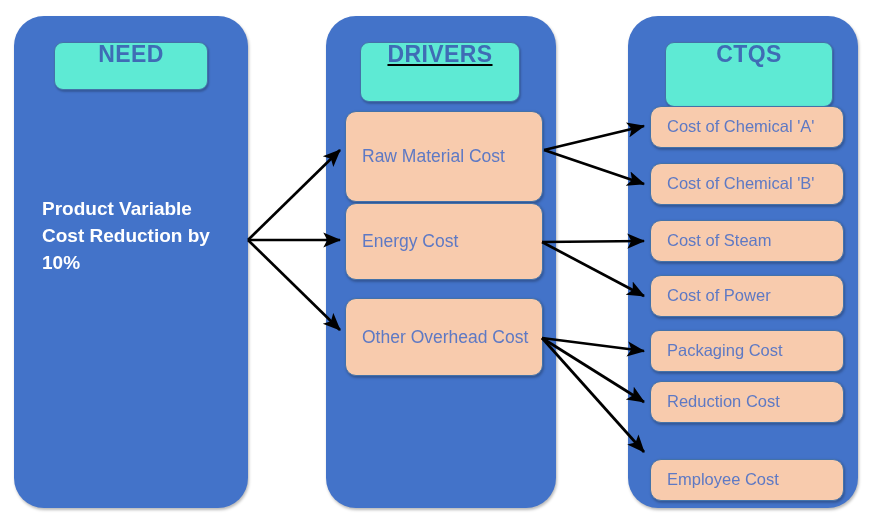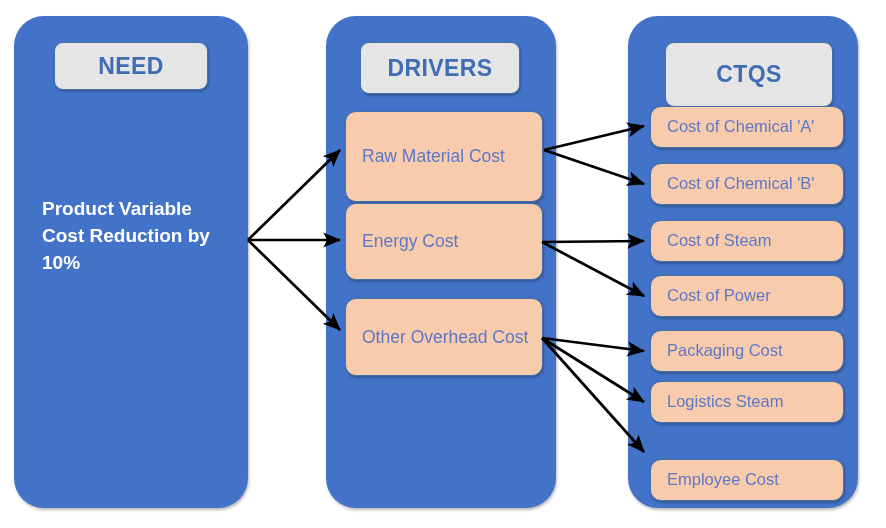--- a/index.html
+++ b/index.html
@@ -25,38 +25,38 @@
     background: #4373c9;
     border-radius: 30px;
     box-shadow: 1px 2px 3px rgba(0,0,0,0.28);
   }
   #panel-need  { left: 14px;  top: 16px; width: 234px; height: 492px; }
   #panel-drv   { left: 326px; top: 16px; width: 230px; height: 492px; }
   #panel-ctq   { left: 628px; top: 16px; width: 230px; height: 492px; }
 
   .panel-header {
     position: absolute;
-    background: #e5e5e5;
+    background: #5eead4;
     border: 1.3px solid #4472a8;
     border-radius: 9px;
     display: flex;
-    align-items: center;
+    align-items: flex-start;
     justify-content: center;
     box-sizing: border-box;
     box-shadow: 1px 1.5px 2px rgba(0,0,0,0.22);
   }
   .panel-header span {
     color: #3f6cb5;
     font-weight: bold;
     font-size: 23px;
     letter-spacing: 0.4px;
     line-height: 1;
   }
   #hdr-need { left: 54px;  top: 42px; width: 154px; height: 48px; }
-  #hdr-drv  { left: 360px; top: 42px; width: 160px; height: 52px; }
+  #hdr-drv  { left: 360px; top: 42px; width: 160px; height: 60px; text-decoration: underline; }
   #hdr-ctq  { left: 665px; top: 42px; width: 168px; height: 65px; }
 
   #need-text {
     position: absolute;
     left: 42px;
     top: 196px;
     width: 192px;
     color: #ffffff;
     font-weight: bold;
     font-size: 19px;
@@ -84,21 +84,21 @@
   .driver-box { left: 345px; width: 198px; }
   #drv-0 { top: 111px; height: 91px; }
   #drv-1 { top: 203px; height: 77px; }
   #drv-2 { top: 298px; height: 78px; }
 
   .ctq-box { left: 650px; width: 194px; height: 42px; }
   #ctq-0 { top: 106px; }
   #ctq-1 { top: 163px; }
   #ctq-2 { top: 220px; }
   #ctq-3 { top: 275px; }
-  #ctq-4 { top: 330px; }
+  #ctq-4 { top: 330px; border-radius: 9px; }
   #ctq-5 { top: 381px; }
   #ctq-6 { top: 431px; margin-top: 28px; }
   .ctq-box span { font-size: 16.5px; }
 
   #arrows {
     position: absolute;
     left: 0; top: 0;
     width: 886px;
     height: 528px;
     pointer-events: none;
@@ -142,21 +142,21 @@
   <div class="node-box ctq-box" id="ctq-3">
     <span>Cost of Power</span>
   </div>
   <div class="node-box ctq-box" id="ctq-2">
     <span>Cost of Steam</span>
   </div>
   <div class="node-box ctq-box" id="ctq-4">
     <span>Packaging Cost</span>
   </div>
   <div class="node-box ctq-box" id="ctq-5">
-    <span>Logistics Steam</span>
+    <span>Reduction Cost</span>
   </div>
   <div class="node-box ctq-box" id="ctq-6">
     <span>Employee Cost</span>
   </div>
 
   <svg id="arrows" viewBox="0 0 886 528">
     <defs>
       <marker id="ah" markerWidth="7" markerHeight="7" refX="6.2" refY="3.1" orient="auto" markerUnits="strokeWidth">
         <path d="M0,0.3 L6.6,3.1 L0,5.9 L1.5,3.1 Z" fill="#000000"></path>
       </marker>

